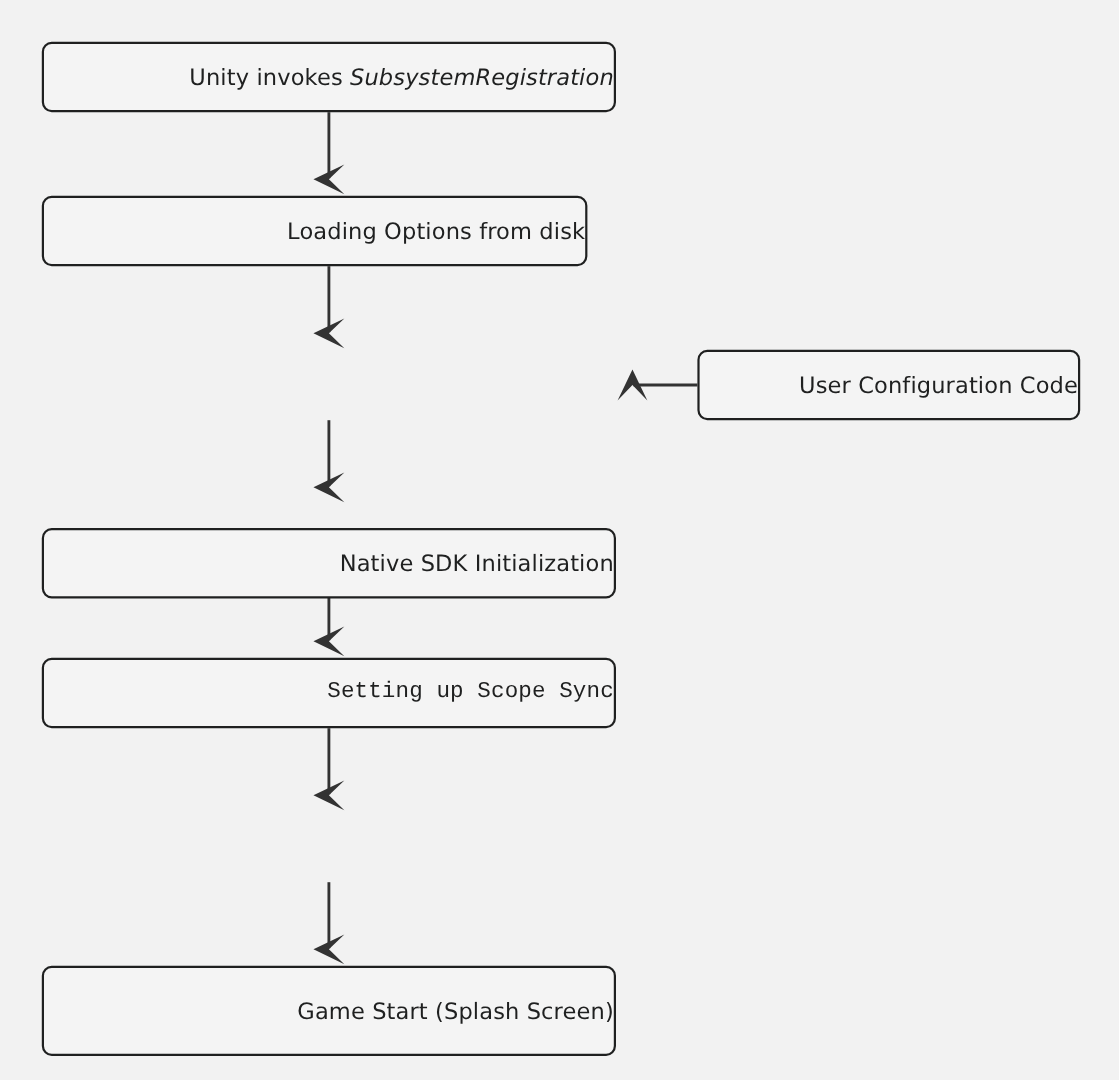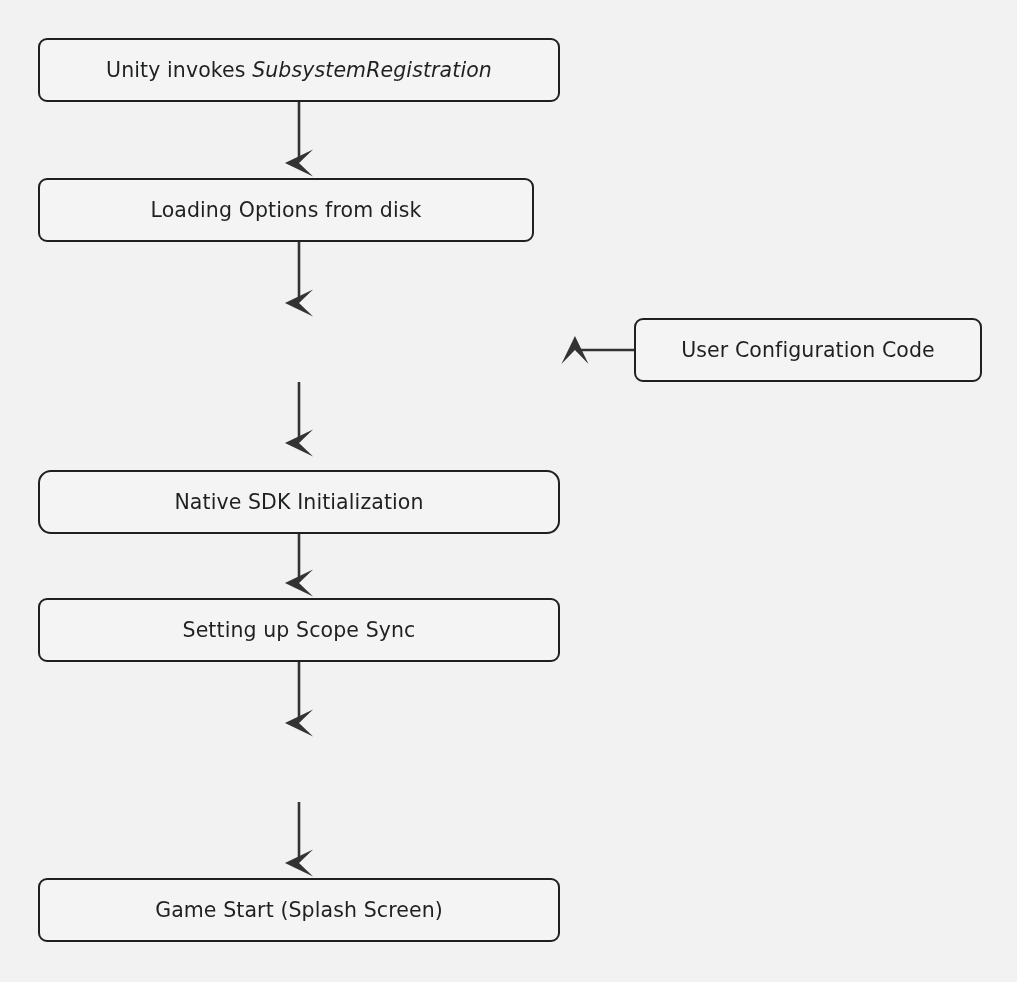--- a/index.html
+++ b/index.html
@@ -29,21 +29,21 @@
     pointer-events: none;
   }
   .node {
     position: absolute;
     box-sizing: border-box;
     background: #f4f4f4;
     border: 2.4px solid #1f2020;
     border-radius: 9px;
     display: flex;
     align-items: center;
-    justify-content: center;
+    justify-content: flex-end;
     color: #1f2020;
     font-size: 20.5px;
     line-height: 1.2;
     letter-spacing: 0.1px;
     white-space: nowrap;
   }
   .node .label {
     display: inline-block;
   }
   .node .em {
@@ -90,30 +90,30 @@
 
   <div class="node" style="left:38px; top:38px; width:522px; height:64px;">
     <span class="label"><span>Unity invokes </span><span class="em">SubsystemRegistration</span></span>
   </div>
 
   <div class="node" style="left:38px; top:178px; width:496px; height:64px;">
     <span class="label">Loading Options from disk</span>
   </div>
 
 
-  <div class="node" style="left:38px; top:470px; width:522px; height:64px;border-radius:13px;">
+  <div class="node" style="left:38px; top:480px; width:522px; height:64px;">
     <span class="label">Native SDK Initialization</span>
   </div>
 
-  <div class="node" style="left:38px; top:598px; width:522px; height:64px;">
+  <div class="node" style="left:38px; top:598px; width:522px; height:64px;font-family:Liberation Mono, monospace;">
     <span class="label">Setting up Scope Sync</span>
   </div>
 
 
-  <div class="node" style="left:38px; top:878px; width:522px; height:64px;">
+  <div class="node" style="left:38px; top:878px; width:522px; height:82px;">
     <span class="label">Game Start (Splash Screen)</span>
   </div>
 
   <div class="node" style="left:634px; top:318px; width:348px; height:64px;">
     <span class="label">User Configuration Code</span>
   </div>
 
 </div>
 
 </body></html>

